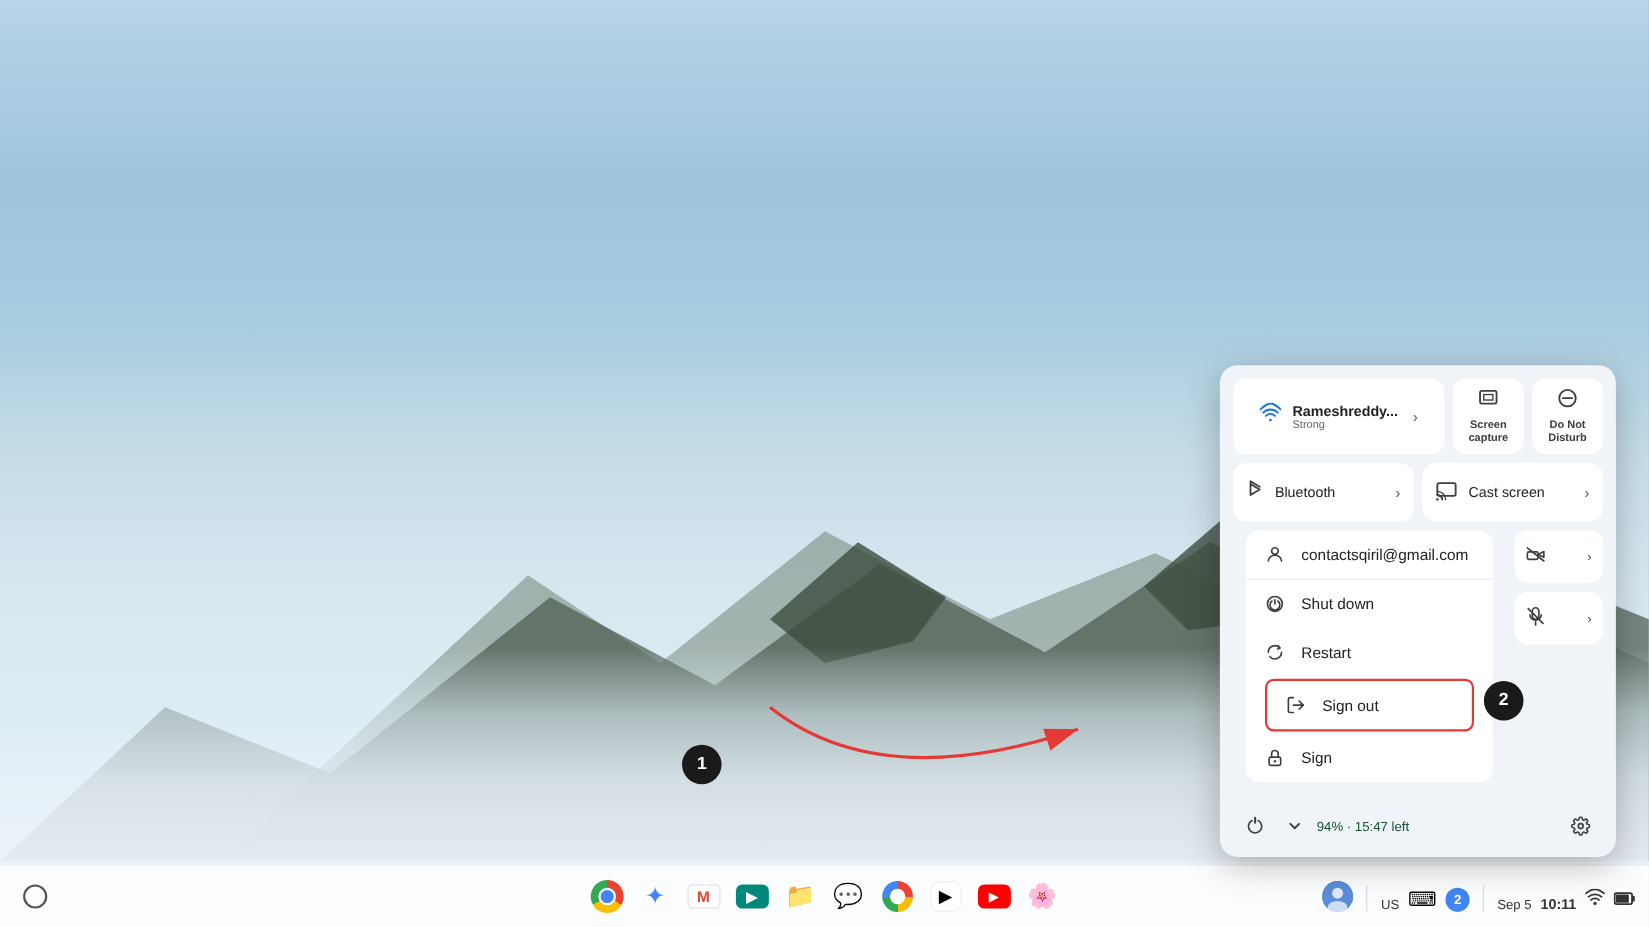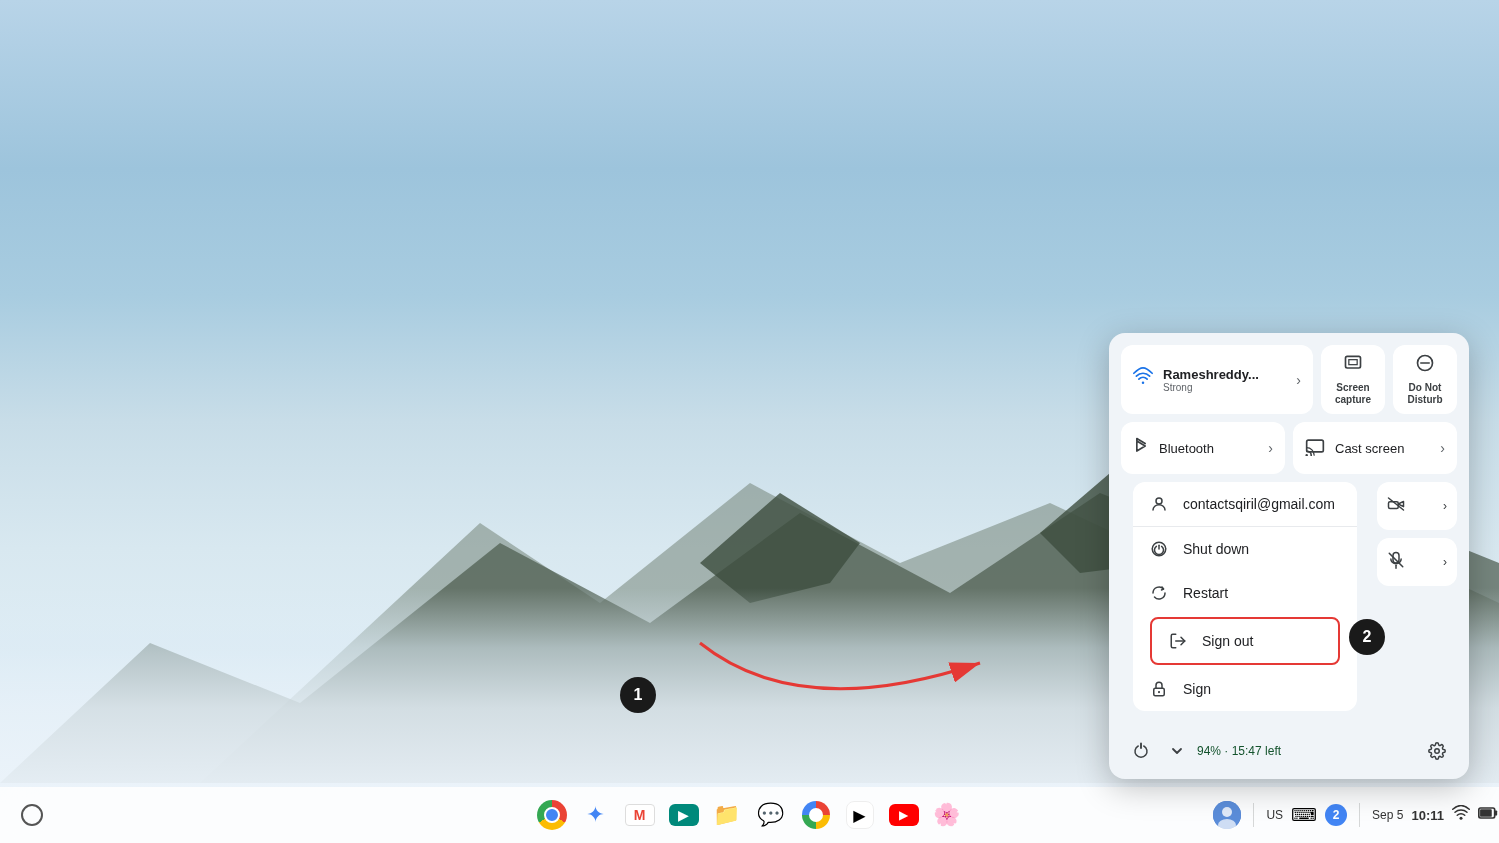--- a/index.html
+++ b/index.html
@@ -78,23 +78,23 @@
     }
 
     .taskbar-center {
       display: flex;
       align-items: center;
       gap: 4px;
     }
 
     .taskbar-right {
       position: absolute;
-      right: 1px;
-      display: flex;
-      align-items: center;
+      right: 12px;
+      display: flex;
+      align-items: flex-end;
       gap: 8px;
     }
 
     .taskbar-icon {
       width: 40px;
       height: 40px;
       border-radius: 50%;
       display: flex;
       align-items: center;
       justify-content: center;
@@ -152,21 +152,21 @@
       display: flex;
       align-items: stretch;
       gap: 8px;
       padding: 12px 12px 8px 12px;
     }
 
     .qs-wifi-btn {
       flex: 1;
       background: white;
       border-radius: 12px;
-      padding: 10px 12px;
+      padding: 10px 24px;
       display: flex;
       align-items: center;
       gap: 10px;
       cursor: pointer;
       min-height: 52px;
     }
 
     .qs-wifi-icon {
       font-size: 18px;
       color: #1a73e8;

